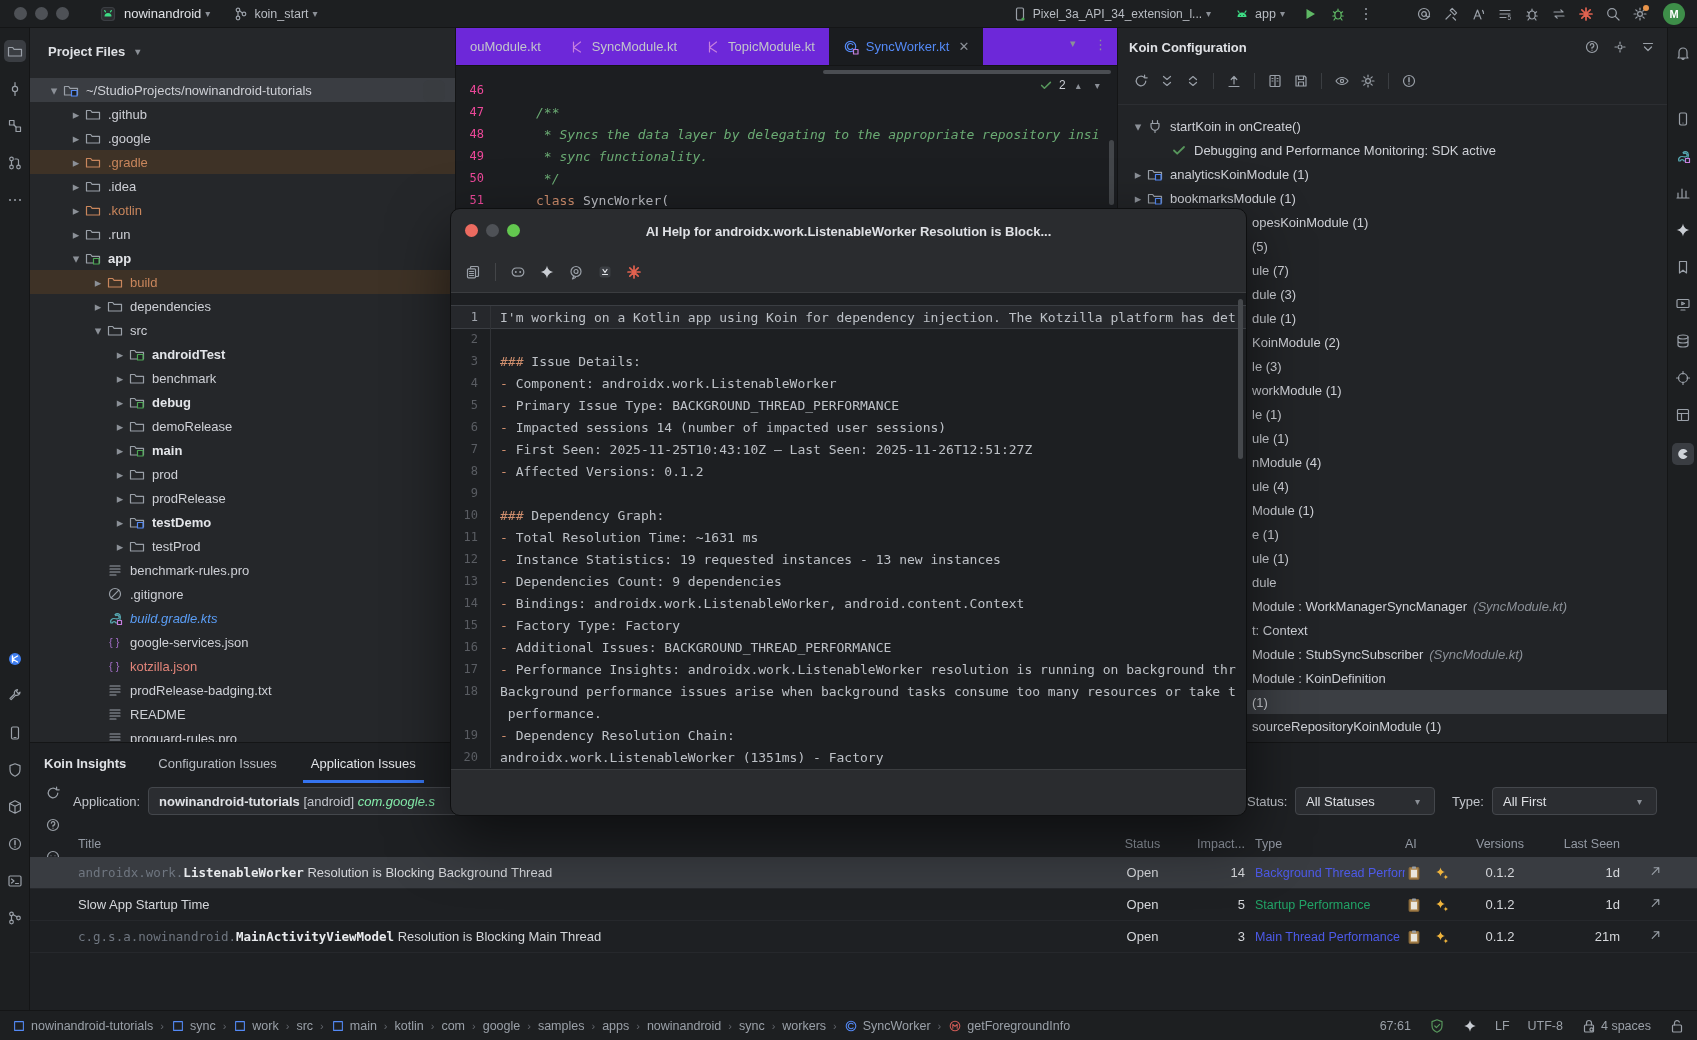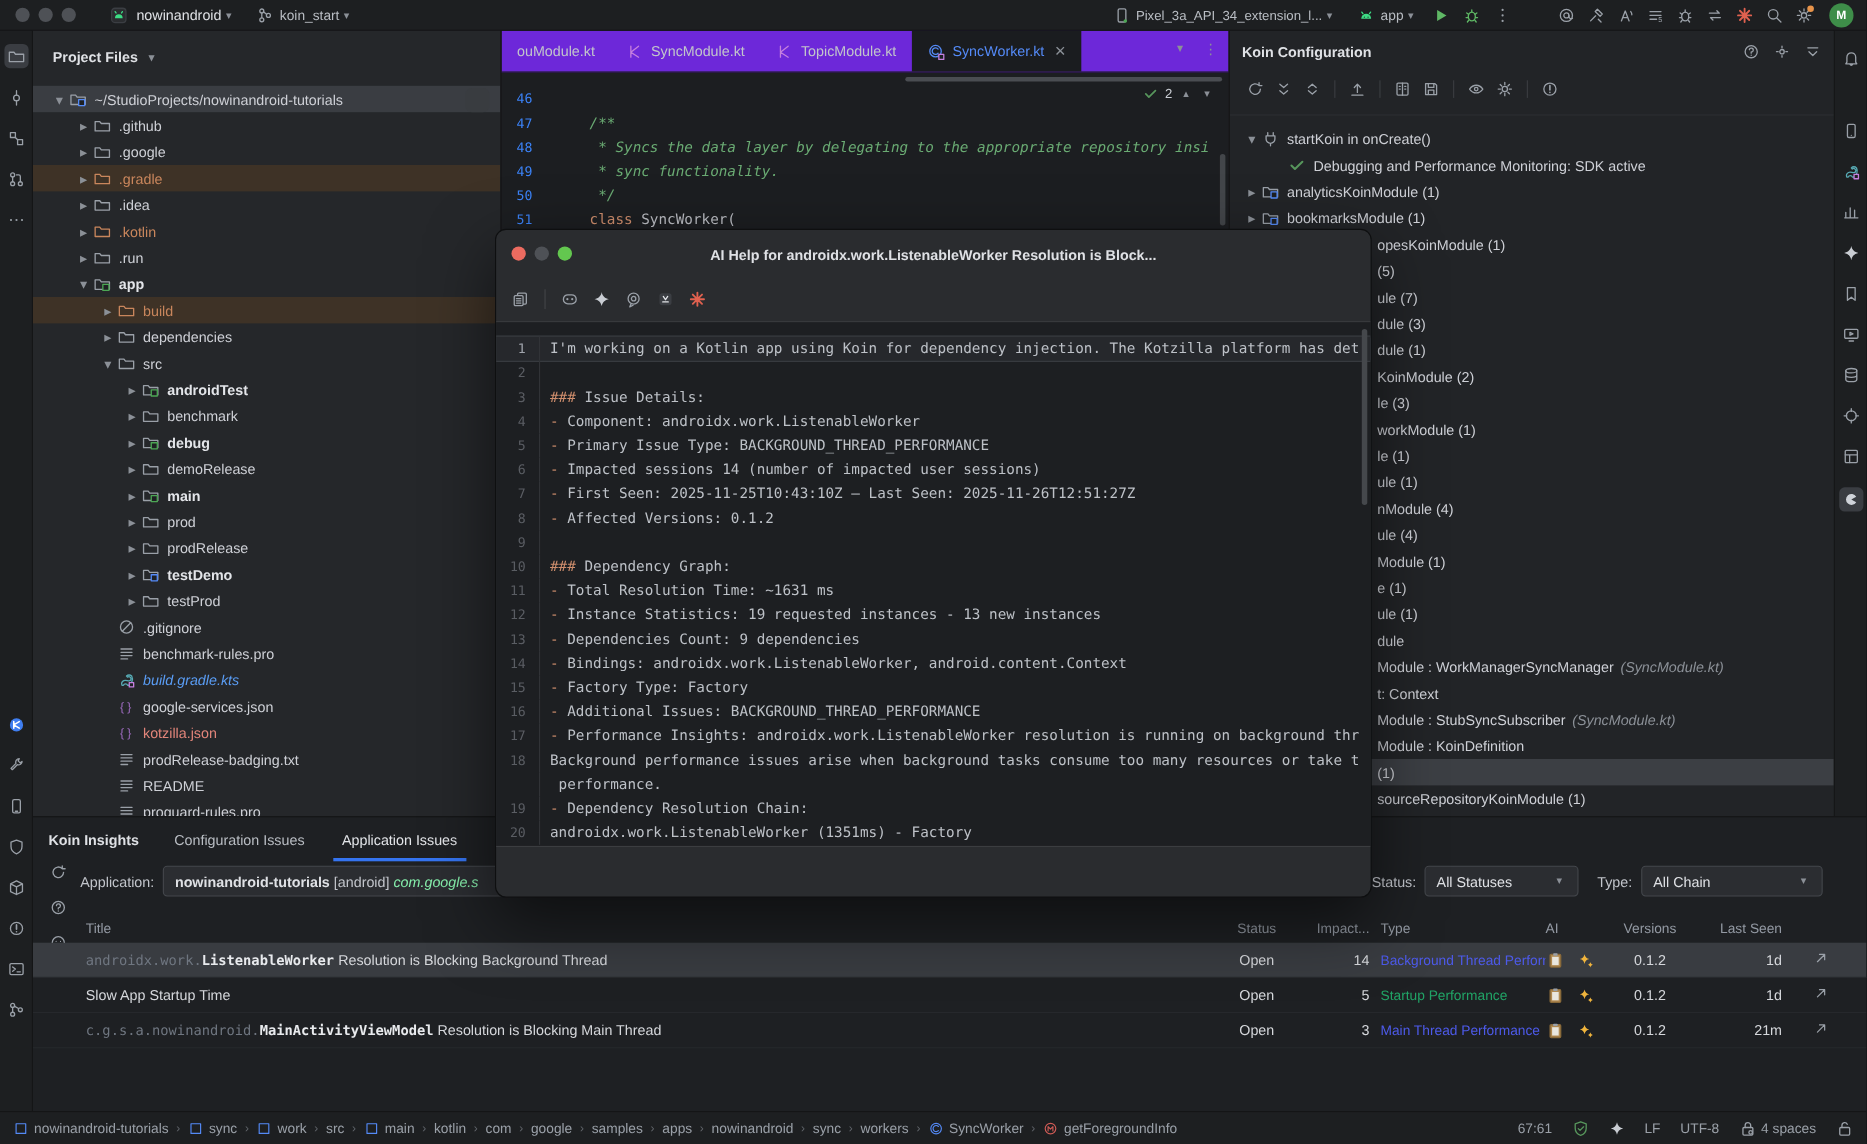--- a/index.html
+++ b/index.html
@@ -54,21 +54,21 @@
             border-left:1px solid #141516; overflow:hidden; }
   .tabs { position:absolute; left:0; top:0; height:38px; display:flex; align-items:stretch;
           border-bottom:1px solid #141516; width:100%; background:#6d28d9; }
   .tab { display:flex; align-items:center; gap:7px; padding:0 14px; color:#c2c5cb; font-size:13px; }
   .tab.active { background:#1a1c1f; color:#548af7; }
   .tab .close { color:#8b9097; font-size:13px; margin-left:2px; }
   .tabbar-scroll { position:absolute; left:367px; top:42px; width:288px; height:4px; border-radius:2px; background:#4a4d52; }
   .tab-extra { position:absolute; top:9px; display:flex; gap:12px; }
   .code { position:absolute; left:0; top:51px; width:100%; font-family:"DejaVu Sans Mono",monospace; font-size:13px; }
   .cline { height:22px; display:flex; align-items:center; white-space:pre; }
-  .gut { width:76px; flex:0 0 auto; text-align:right; padding-right:48px; color:#3b82f6; font-size:12px; }
+  .gut { width:76px; flex:0 0 auto; text-align:right; padding-right:48px; color:#ec4899; font-size:12px; }
   .ctext { padding-left:4px; }
   .tok-comment { color:#6aab73; font-style:italic; }
   .tok-keyword { color:#cf8e6d; }
   .tok-plain { color:#bcbec4; }
   .inspect { position:absolute; left:583px; top:50px; display:flex; align-items:center; gap:6px;
              color:#c9cdd3; font-size:12px; }
   .ed-thumb { position:absolute; left:653px; top:112px; width:5px; height:65px; border-radius:3px; background:#43464a; }
 
   
   .koin { position:absolute; left:1117px; top:28px; width:550px; height:714px; background:#222427;
@@ -667,34 +667,34 @@
             <svg width="16" height="16" viewBox="0 0 16 16" fill="none" stroke="currentColor" stroke-width="1.2" stroke-linecap="round" stroke-linejoin="round">
               <path d="M1.5 4.5h4.2l1.4 1.8h7.4V13h-13z"></path>
             </svg>
           </span>
           <span class="lbl">testProd</span>
         </div>
         <div class="trow" style="padding-left: 60px;">
           <span class="tchev"></span>
           <span class="ic">
             <svg width="16" height="16" viewBox="0 0 16 16" fill="none" stroke="currentColor" stroke-width="1.2" stroke-linecap="round" stroke-linejoin="round">
+              <path d="M3 4h10M3 7h10M3 10h10M3 13h6"></path>
+            </svg>
+          </span>
+          <span class="lbl">benchmark-rules.pro</span>
+        </div>
+        <div class="trow" style="padding-left: 60px;">
+          <span class="tchev"></span>
+          <span class="ic">
+            <svg width="16" height="16" viewBox="0 0 16 16" fill="none" stroke="currentColor" stroke-width="1.2" stroke-linecap="round" stroke-linejoin="round">
               <circle cx="8" cy="8" r="5.5"></circle>
               <path d="M4.2 11.8L11.8 4.2"></path>
             </svg>
           </span>
           <span class="lbl">.gitignore</span>
-        </div>
-        <div class="trow" style="padding-left: 60px;">
-          <span class="tchev"></span>
-          <span class="ic">
-            <svg width="16" height="16" viewBox="0 0 16 16" fill="none" stroke="currentColor" stroke-width="1.2" stroke-linecap="round" stroke-linejoin="round">
-              <path d="M3 4h10M3 7h10M3 10h10M3 13h6"></path>
-            </svg>
-          </span>
-          <span class="lbl">benchmark-rules.pro</span>
         </div>
         <div class="trow" style="padding-left: 60px; font-style: italic;">
           <span class="tchev"></span>
           <span class="ic">
             <svg width="16" height="16" viewBox="0 0 16 16" fill="none" stroke="currentColor" stroke-width="1.2" stroke-linecap="round" stroke-linejoin="round">
               <path d="M12.7 4.6a3.3 3.3 0 0 0-4.7 0l.9 1a2 2 0 0 1 2.8 2.8c-1.6 1.6-4-.8-6.2.4-1.5.8-2.2 2.6-1.6 4.2h1.3a2 2 0 0 1 3.8 0h1A6.3 6.3 0 0 0 12.7 4.6z" stroke="#57aab4"></path>
               <rect x="10.5" y="10.5" width="4" height="4" fill="#1e2023" stroke="#c57fde"></rect>
             </svg>
           </span>
           <span class="lbl blue">build.gradle.kts</span>
@@ -1030,21 +1030,21 @@
         <i style="color:#86efac">com.google.s</i>
       </span>
     </div>
     <div class="filter-label" style="left:1217px">Status:</div>
     <div class="combo" style="left:1265px;top:44px;width:140px">
       <span class="cv">All Statuses</span>
       <span class="chev">▾</span>
     </div>
     <div class="filter-label" style="left:1422px">Type:</div>
     <div class="combo" style="left:1462px;top:44px;width:165px">
-      <span class="cv">All Chain</span>
+      <span class="cv">All First</span>
       <span class="chev">▾</span>
     </div>
     <div class="thead tgrid" id="thead">
         <span class="c-title">Title</span>
         <span class="c-status">Status</span>
         <span class="c-impact">Impact...</span>
         <span></span>
         <span class="c-type">Type</span>
         <span class="">AI</span>
         <span class="c-ver">Versions</span>

